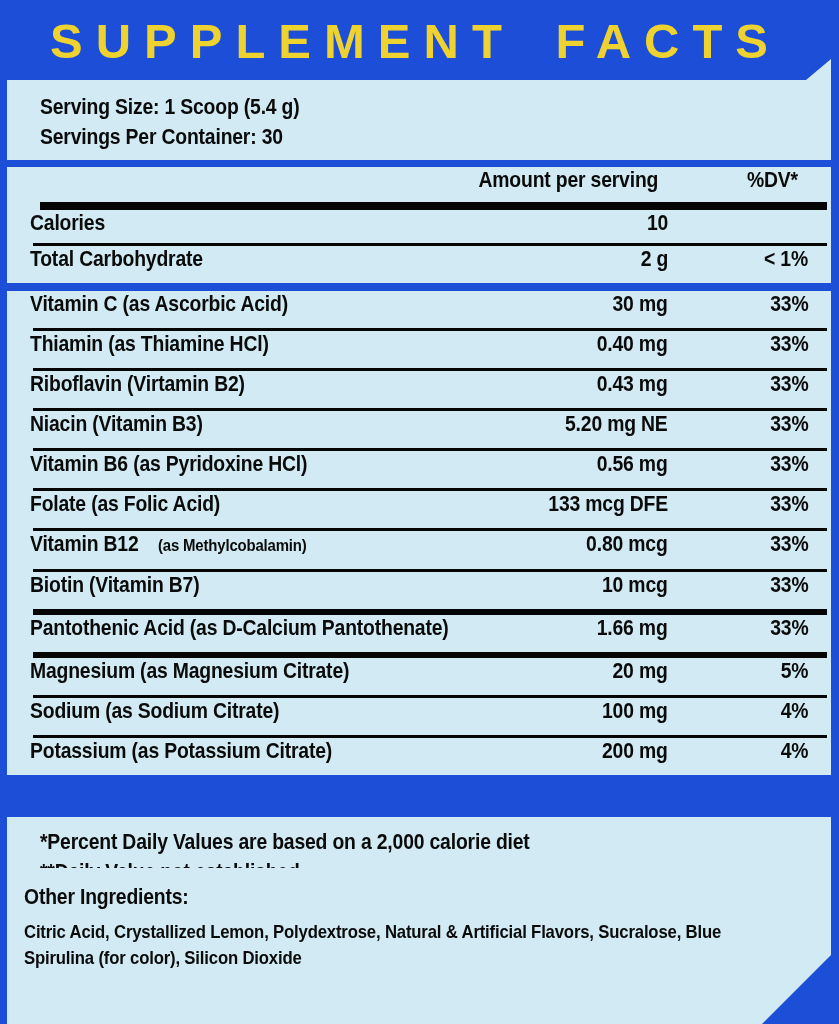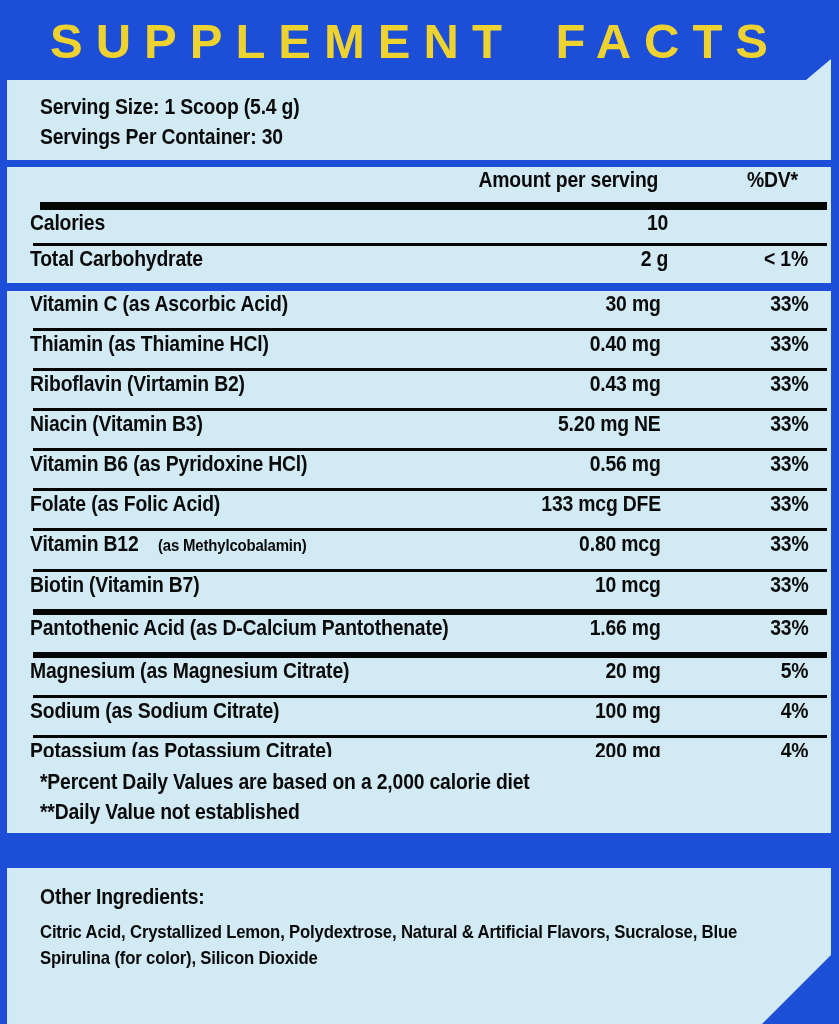--- a/index.html
+++ b/index.html
@@ -11,31 +11,31 @@
   }
   .title{
     position:absolute; top:13px; left:0; width:831px; text-align:center;
     color:#eed22f; font-size:49px; letter-spacing:13px; word-spacing:14px; white-space:nowrap;
   }
   .panel{ position:absolute; left:7px; width:824px; background:#d2eaf3; }
   .p-serving{ top:59px; height:101px; padding:33px 16px 0 33px;
     clip-path:polygon(0 21px, calc(100% - 25px) 21px, 100% 0, 100% 100%, 0 100%); }
   .p-macros{ top:167px; height:116px; }
   .p-nutrients{ top:291px; height:484px; display:flex; flex-direction:column; }
-  .p-footnotes{ top:757px; height:76px; padding:10px 0 0 33px; }
-  .p-ingredients{ top:868px; height:156px; padding:14px 0 0 33px;
+  .p-footnotes{ top:817px; height:76px; padding:10px 0 0 33px; }
+  .p-ingredients{ top:868px; height:156px; padding:14px 0 0 17px;
     clip-path:polygon(0 0, 100% 0, 100% calc(100% - 69px), calc(100% - 69px) 100%, 0 100%); }
 
   .line{ line-height:30px; font-size:22px; }
   .cx{ display:inline-block; transform:scaleX(0.88); transform-origin:0 50%; white-space:nowrap; letter-spacing:-0.2px; }
   .cxr{ transform-origin:100% 50%; }
 
   .thead{ height:35px; display:flex; align-items:flex-start; padding:0 33px; font-size:22px; }
   .row{ display:flex; align-items:flex-start; padding:0 23px; font-size:22px; }
-  .p-nutrients .row{ flex:1 1 auto;gap:7px; }
+  .p-nutrients .row{ flex:1 1 auto; }
   .r-cal{ height:33px; } .r-carb{ height:37px; }
   .c-name{ flex:1 1 auto; margin-right:-90px; min-width:0; }
   .c-amt{ width:235px; flex:0 0 auto; text-align:right; }
   .c-dv{ width:140px; flex:0 0 auto; text-align:right; }
   .note{ font-size:17px; margin-left:5px; }
 
   .rt{ height:3px; background:#050505; margin:0 4px 0 26px; flex:0 0 auto; }
   .rk{ height:6px; background:#050505; margin:0 4px 0 26px; flex:0 0 auto; }
   .rh{ height:8px; background:#050505; margin:0 4px 0 33px; flex:0 0 auto; }
 

